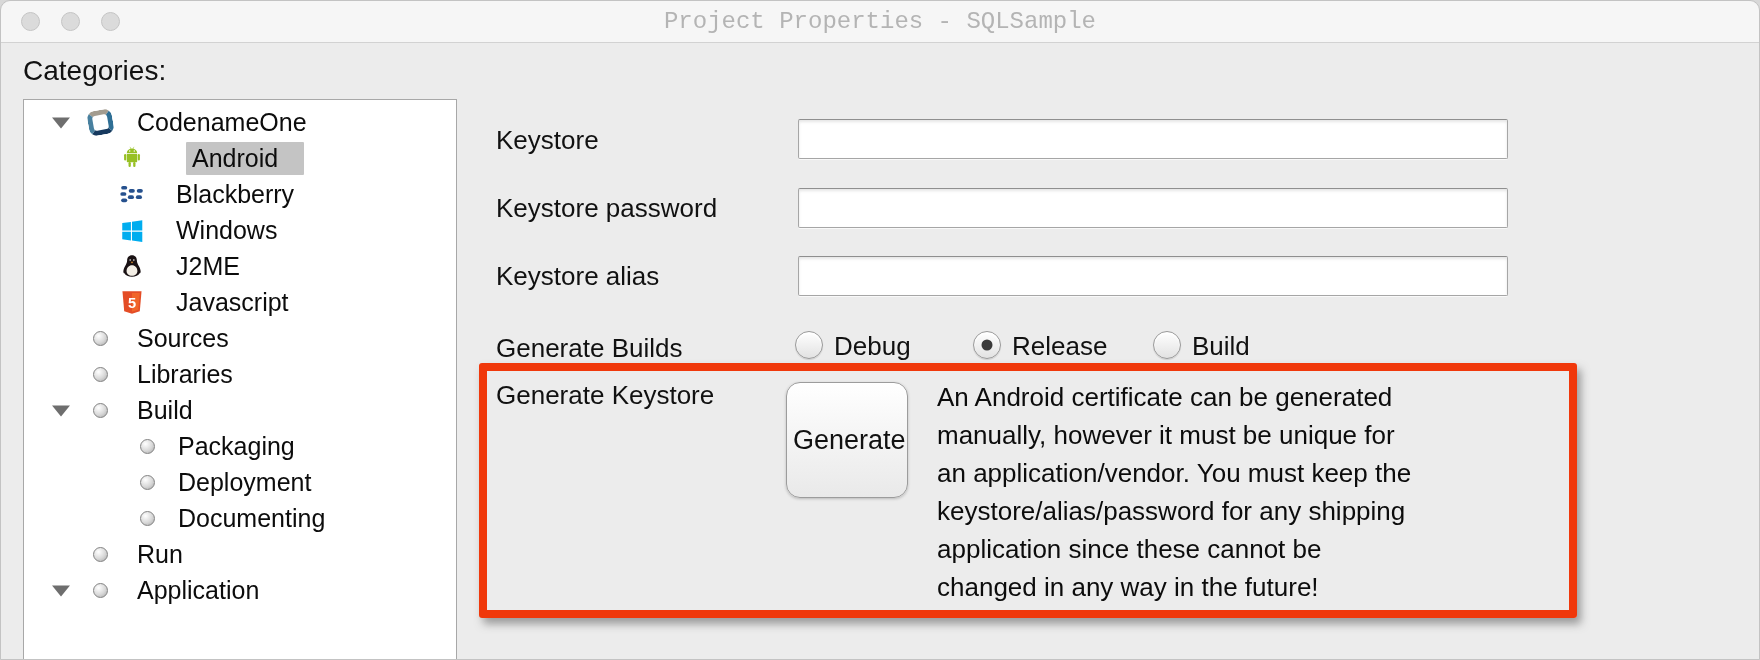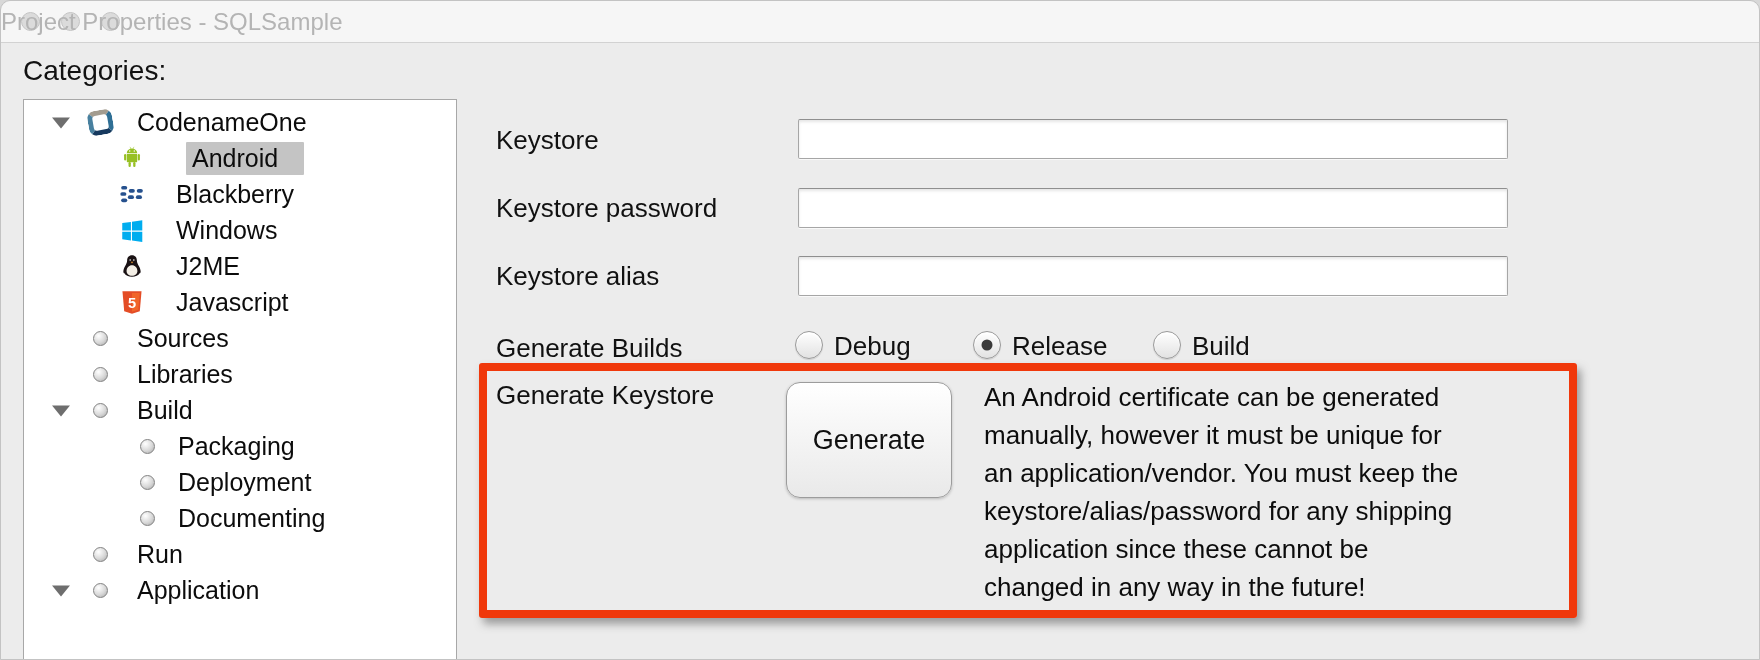--- a/index.html
+++ b/index.html
@@ -3,22 +3,22 @@
 <meta charset="utf-8">
 <style>
   html,body{margin:0;padding:0;background:#d8d8d8;font-family:"Liberation Sans","DejaVu Sans",sans-serif;}
   .window{position:relative;width:1760px;height:660px;background:#ececec;overflow:hidden;
           border-radius:10px 10px 0 0;border:1px solid #c3c3c3;box-sizing:border-box;}
   
   .titlebar{position:absolute;left:0;top:0;width:100%;height:41px;background:#f6f6f6;
             border-bottom:1px solid #d2d2d2;border-radius:10px 10px 0 0;}
   .tl-btn{position:absolute;top:11px;width:19px;height:19px;border-radius:50%;
           background:#dbdbdb;border:1px solid #c5c5c5;box-sizing:border-box;}
-  .win-title{position:absolute;left:0;right:0;top:0;height:41px;line-height:41px;
-             color:#b4b4b4;font-size:24px;}
+  .win-title{position:absolute;left:0;right:0;top:0;height:41px;line-height:41px;text-align:center;
+             color:#b4b4b4;font-size:24px;font-family:Liberation Mono, monospace;}
   
   .cat-label{position:absolute;left:22px;top:54px;font-size:28px;color:#111;}
   .tree-panel{position:absolute;left:22px;top:98px;width:434px;height:590px;background:#fff;
               border:1px solid #a8a8a8;box-sizing:border-box;overflow:hidden;}
   .tree{padding-top:4px;}
   .tree-row{position:relative;display:flex;align-items:center;height:36px;}
   .tri{position:absolute;left:28px;top:50%;transform:translateY(-42%);width:0;height:0;
        border-left:9px solid transparent;border-right:9px solid transparent;border-top:11px solid #6e6e6e;}
   .slot{display:flex;align-items:center;justify-content:center;flex:0 0 auto;}
   .slot0{margin-left:62px;width:28px;height:28px;}
@@ -44,23 +44,23 @@
               font-size:26px;}
   .radio-item{position:absolute;top:330px;display:flex;align-items:flex-start;cursor:pointer;}
   .radio{width:28px;height:28px;border-radius:50%;background:linear-gradient(#ffffff,#e2e2e2);
          border:1.5px solid #9a9a9a;box-sizing:border-box;position:relative;
          box-shadow:inset 0 2px 2px rgba(255,255,255,.9), 0 1px 1px rgba(0,0,0,.12);}
   .radio.on::after{content:"";position:absolute;left:50%;top:50%;transform:translate(-50%,-50%);
                    width:11px;height:11px;border-radius:50%;background:#3a3a3a;}
   .radio-label{margin-left:11px;font-size:26px;color:#111;}
   .hl-rect{position:absolute;left:478px;top:362px;width:1098px;height:255px;box-sizing:border-box;
            border:8px solid #f0380b;border-radius:3px;box-shadow:4px 6px 9px rgba(90,90,90,.55);}
-  .gen-btn{position:absolute;left:785px;top:381px;width:166px;height:116px;border-radius:14px;
+  .gen-btn{position:absolute;left:785px;top:381px;width:122px;height:116px;border-radius:14px;
            font-size:27px;}
-  .desc{position:absolute;left:983px;top:377px;width:600px;font-size:26px;line-height:38px;
+  .desc{position:absolute;left:936px;top:377px;width:600px;font-size:26px;line-height:38px;
         color:#0c0c0c;white-space:pre-line;}
   svg{display:block;}
 </style>
 </head>
 <body>
 
 <div class="window">
 
   <div class="titlebar">
     <span class="tl-btn" style="left:20px"></span>

